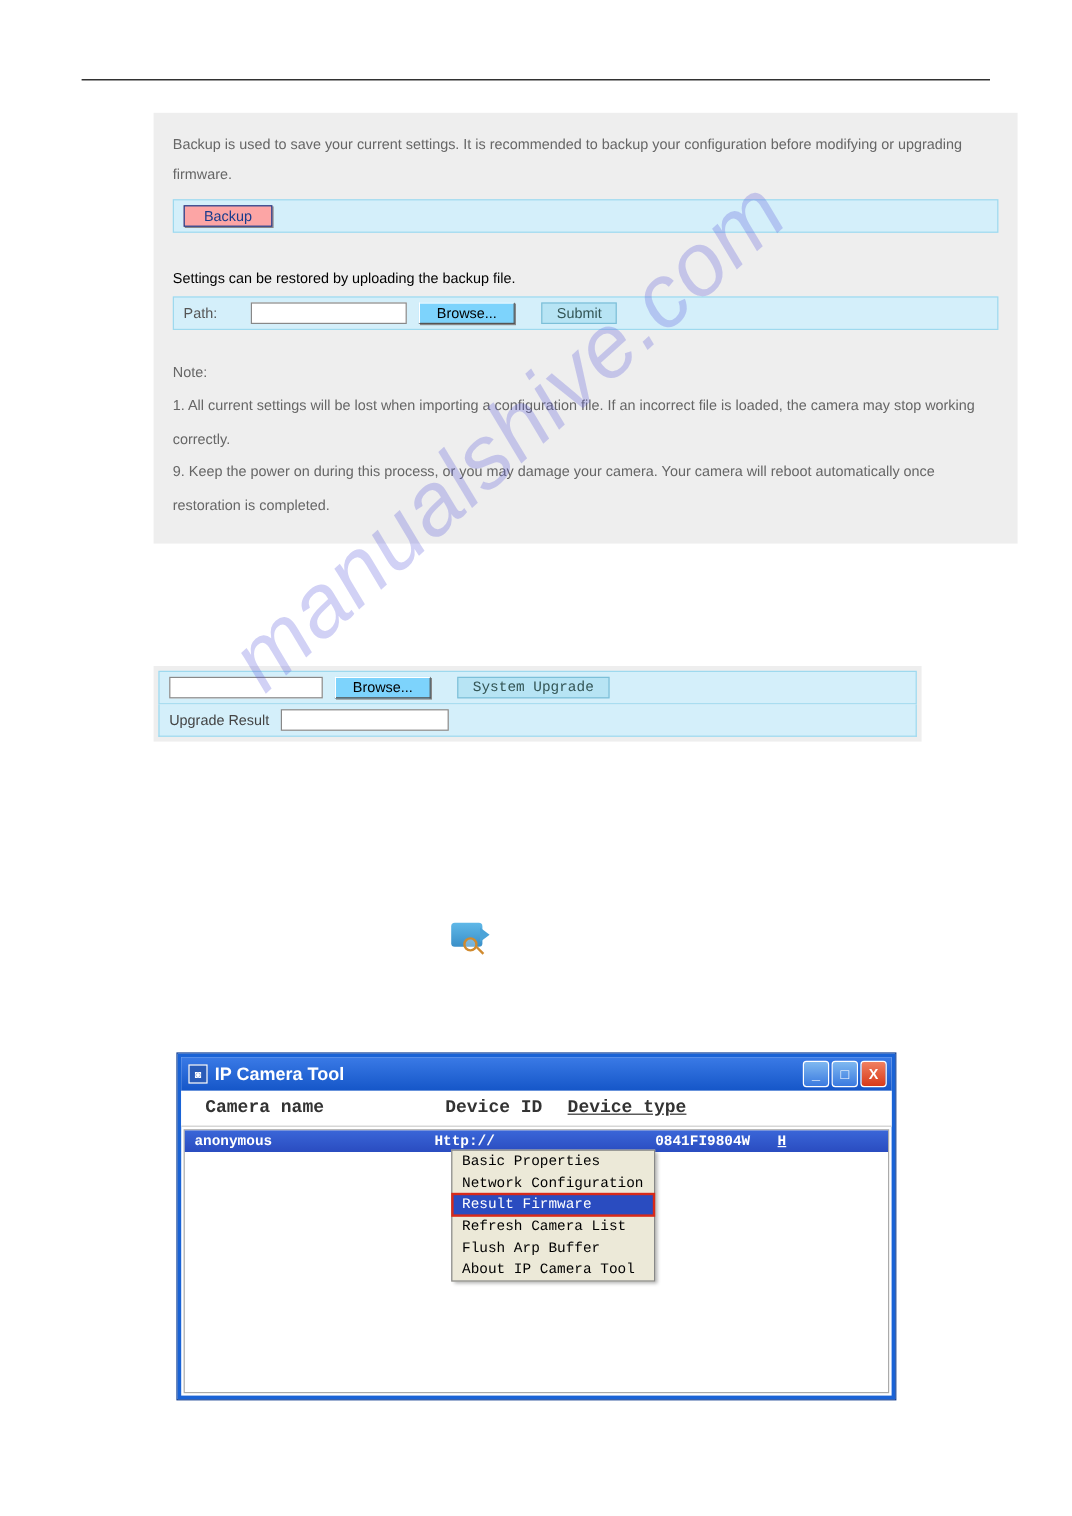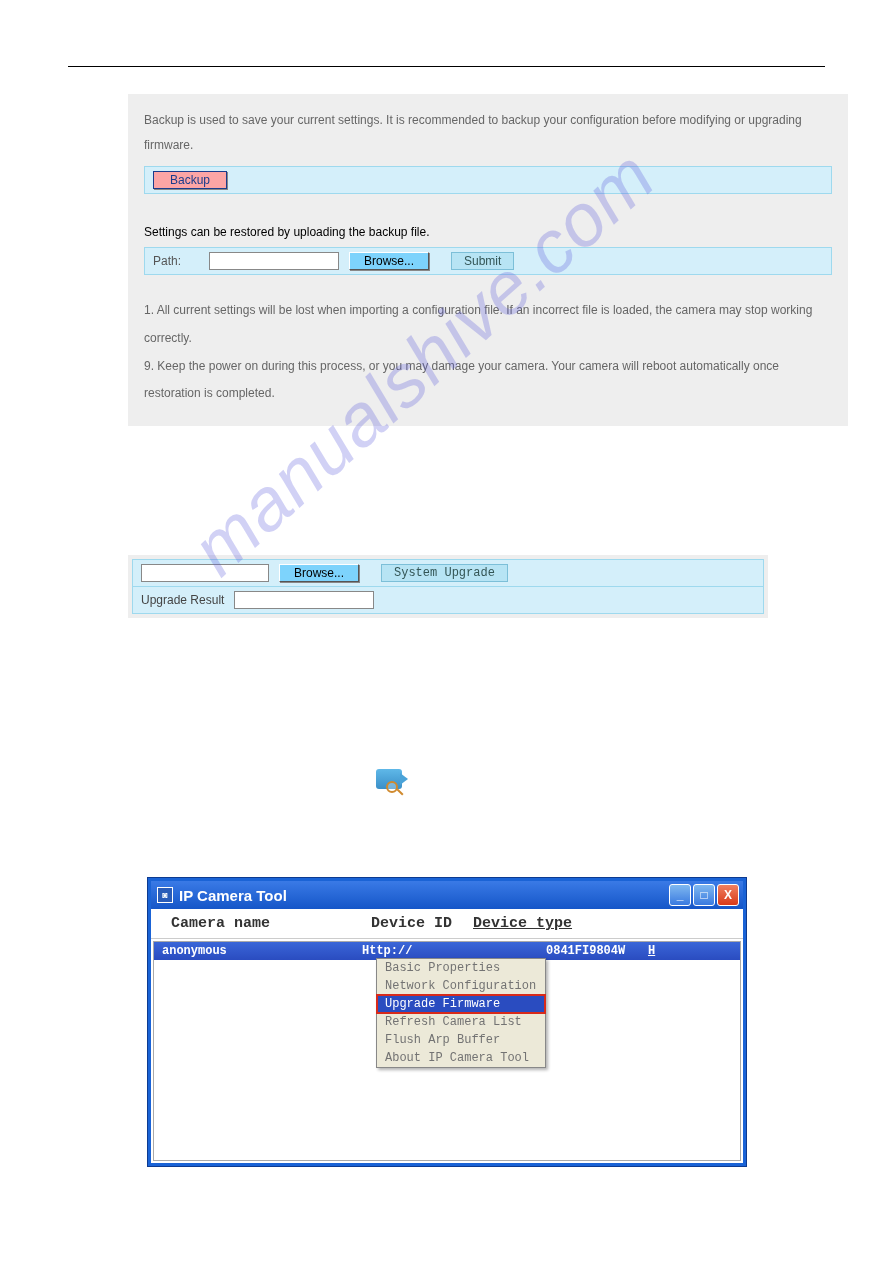--- a/index.html
+++ b/index.html
@@ -185,21 +185,21 @@
     position:absolute;
     top: 16px;
     left: 222px;
     width: 170px;
     background:#ece9d8;
     border:1px solid #888;
     box-shadow: 2px 2px 3px rgba(0,0,0,0.3);
     font-family:"Courier New",monospace;
     font-size:12px;
   }
-  .ctx-item { padding:2px 8px; color:#737373; }
+  .ctx-item { padding:2px 8px; color:#000000; }
   .ctx-item.hl {
     background:#2a4cc0; color:#fff;
     outline: 2px solid #d82a1a;
     outline-offset: -1px;
   }
 
   .watermark {
     position:absolute;
     top: 300px; left: 120px;
     width: 650px;
@@ -229,20 +229,21 @@
   <div class="restore-text">Settings can be restored by uploading the backup file.</div>
 
   <div class="blue-bar">
     <span class="path-label">Path:</span>
     <input class="text-input" type="text" style="">
     <button class="btn-raised">Browse...</button>
     <button class="btn-submit" style="margin-left:12px;">Submit</button>
   </div>
 
   <div class="note-block">
+    <div>Note:</div>
     <div>1. All current settings will be lost when importing a configuration file. If an incorrect file is loaded, the camera may stop working correctly.</div>
     <div>9. Keep the power on during this process, or you may damage your camera. Your camera will reboot automatically once restoration is completed.</div>
   </div>
 </div>
 
 <div class="panel2">
   <div class="blue-bar">
     <input class="text-input-wide" type="text" style="">
     <button class="btn-raised">Browse...</button>
     <button class="btn-sysup" style="margin-left:12px;font-family:Liberation Mono, monospace;">System Upgrade</button>
@@ -288,19 +289,19 @@
     <div class="sel-row">
       <span class="col-name" style="width:200px;">anonymous</span>
       <span class="col-ip" style="width:184px;">Http://</span>
       <span class="col-id" style="width:102px;">0841FI9804W</span>
       <span class="col-type">H</span>
     </div>
 
     <div class="ctx-menu">
       <div class="ctx-item">Basic Properties</div>
       <div class="ctx-item">Network Configuration</div>
-      <div class="ctx-item hl">Upgrade Firmware</div>
+      <div class="ctx-item hl">Result Firmware</div>
       <div class="ctx-item">Refresh Camera List</div>
       <div class="ctx-item">Flush Arp Buffer</div>
       <div class="ctx-item">About IP Camera Tool</div>
     </div>
   </div>
 </div>
 
 </body></html>

